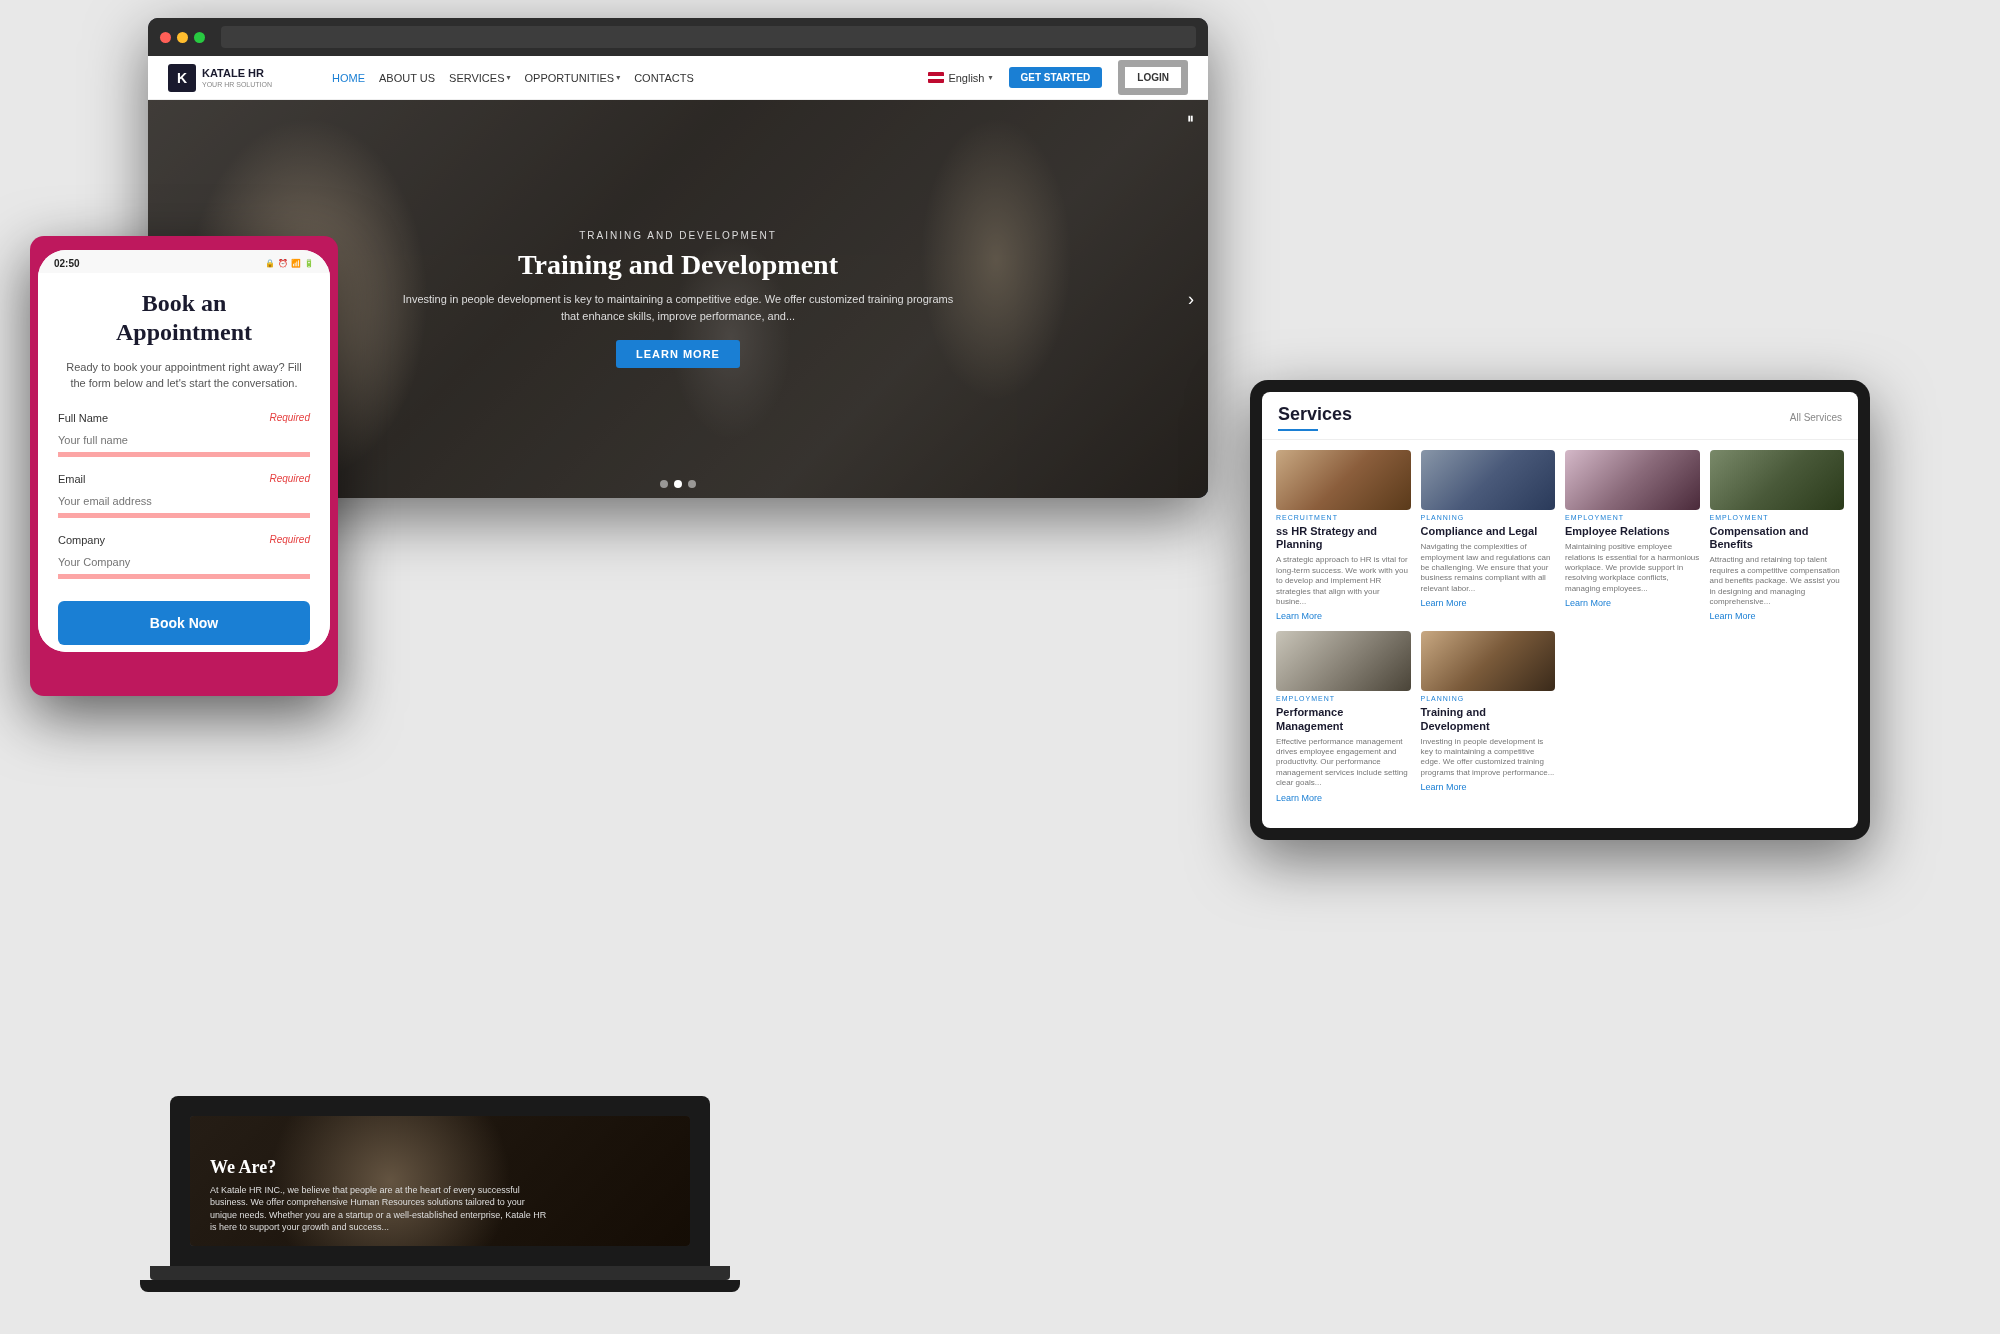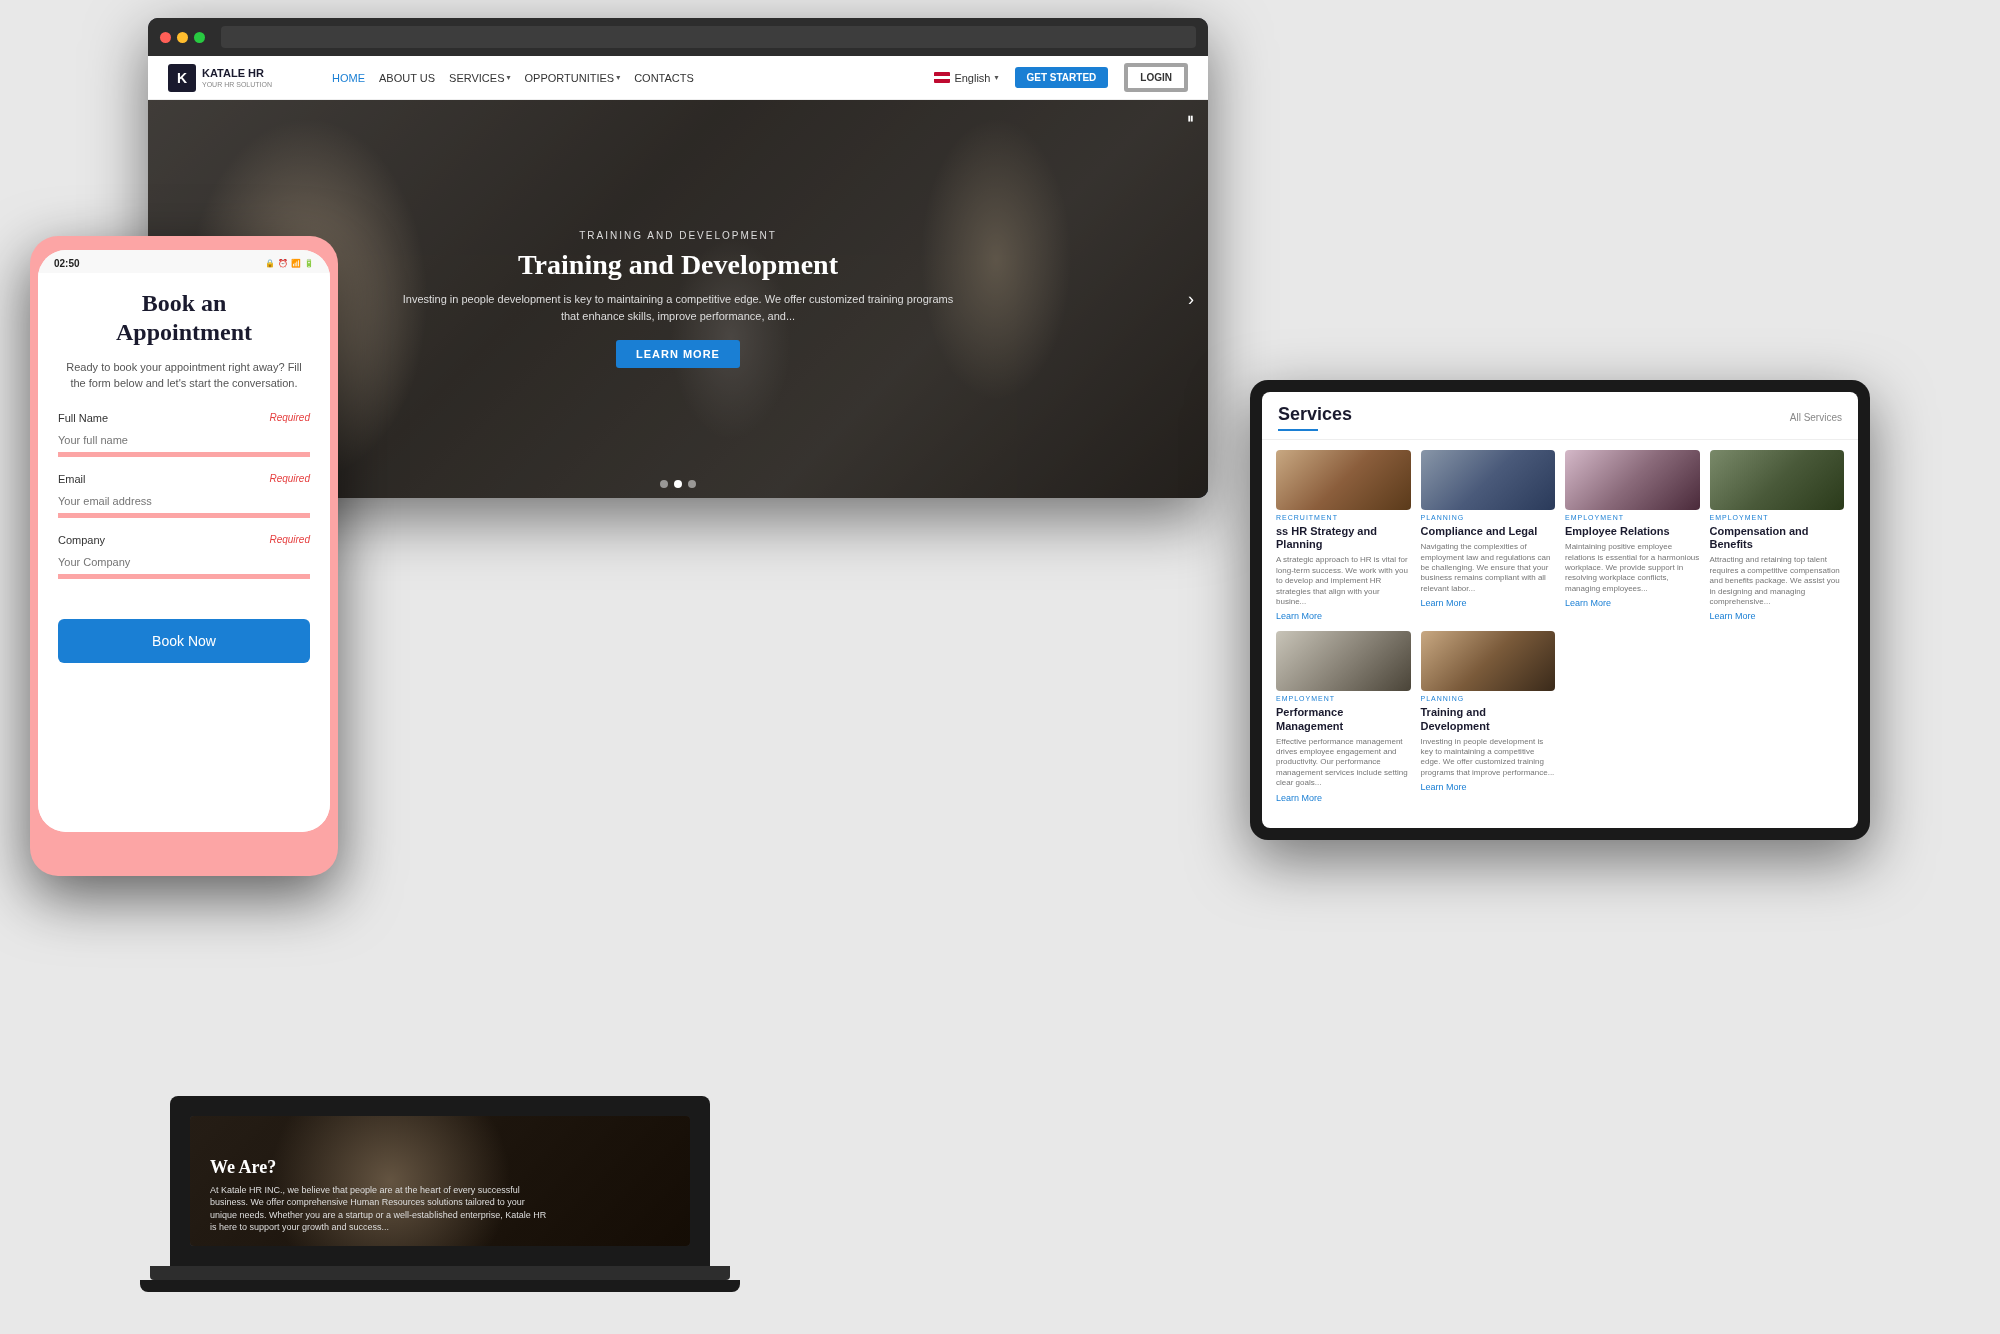--- a/index.html
+++ b/index.html
@@ -79,21 +79,21 @@
     .logo-sub { font-size: 7px; color: #888; display: block; }
     .nav-links { display: flex; align-items: center; gap: 14px; font-size: 11px; margin-left: 10px; }
     .nav-link { color: #333; text-decoration: none; font-weight: 500; }
     .nav-link.active { color: #1a7fd4; margin-left: 34px; }
     .nav-link-dropdown { display: flex; align-items: center; gap: 2px; }
     .nav-chevron { font-size: 8px; color: #555; }
     .nav-spacer { flex: 1; }
     .nav-lang { display: flex; align-items: center; gap: 4px; font-size: 11px; color: #333; }
     .flag-icon { width: 16px; height: 11px; background: linear-gradient(to bottom, #bf0a30 0%, #bf0a30 33%, #fff 33%, #fff 66%, #bf0a30 66%); border-radius: 1px; position: relative; overflow: hidden; }
     .nav-btn-get { background: #1a7fd4; color: #fff; border: none; padding: 5px 12px; border-radius: 3px; font-size: 10px; font-weight: bold; cursor: pointer; }
-    .nav-btn-login { background: #fff; color: #333; border: 4px solid #a3a3a3; padding: 5px 12px; border-radius: 3px; font-size: 10px; font-weight: bold; cursor: pointer; }
+    .nav-btn-login { background: #fff; color: #333; border: 7px solid #a3a3a3; padding: 5px 12px; border-radius: 3px; font-size: 10px; font-weight: bold; cursor: pointer; }
 
     
     .hero-section {
       position: relative;
       height: calc(480px - 38px - 44px);
       background: linear-gradient(rgba(0,0,0,0.55), rgba(0,0,0,0.55)), #3a5a7a;
       display: flex;
       align-items: center;
       justify-content: center;
       overflow: hidden;
@@ -202,23 +202,23 @@
     .svc-name { font-size: 11px; font-weight: bold; color: #1a1a2e; line-height: 1.2; }
     .svc-desc { font-size: 8px; color: #777; line-height: 1.3; }
     .svc-learn { font-size: 9px; color: #1a7fd4; cursor: pointer; }
 
     
     .mobile-device {
       position: absolute;
       left: 30px;
       top: 236px;
       width: 308px;
-      height: 640px;
-      background: #fca5a5;
-      border-radius: 28px;
+      height: 460px;
+      background: #be185d;
+      border-radius: 14px;
       padding: 14px 8px;
       box-shadow: 0 20px 60px rgba(0,0,0,0.6);
     }
     .mobile-screen {
       width: 100%;
       height: calc(100% - 30px);
       background: #f8f8f8;
       border-radius: 28px;
       overflow: hidden;
       display: flex;
@@ -272,23 +272,23 @@
       outline: none;
     }
     .book-btn {
       width: 100%;
       background: #1a7fd4;
       color: #fff;
       border: none;
       padding: 14px;
       border-radius: 6px;
       font-size: 14px;
-      font-weight: normal;
+      font-weight: bold;
       cursor: pointer;
-      margin-top: 24px;
+      margin-top: 6px;
     }
 
     
     .laptop-device {
       position: absolute;
       left: 140px;
       bottom: 18px;
       width: 600px;
       height: 220px;
       display: flex;

